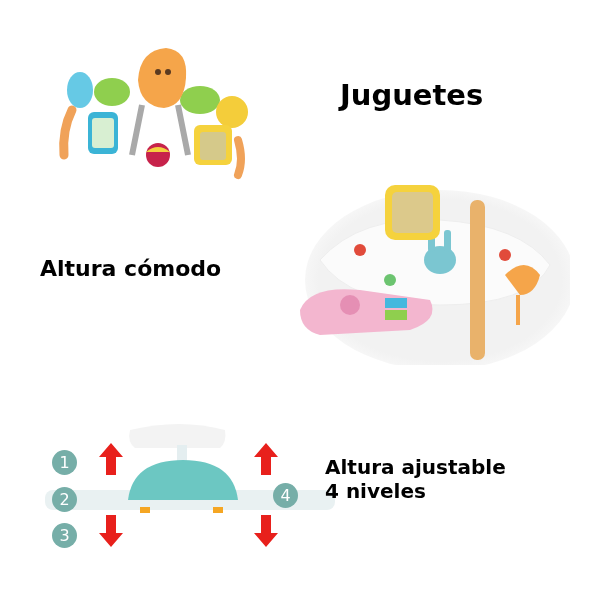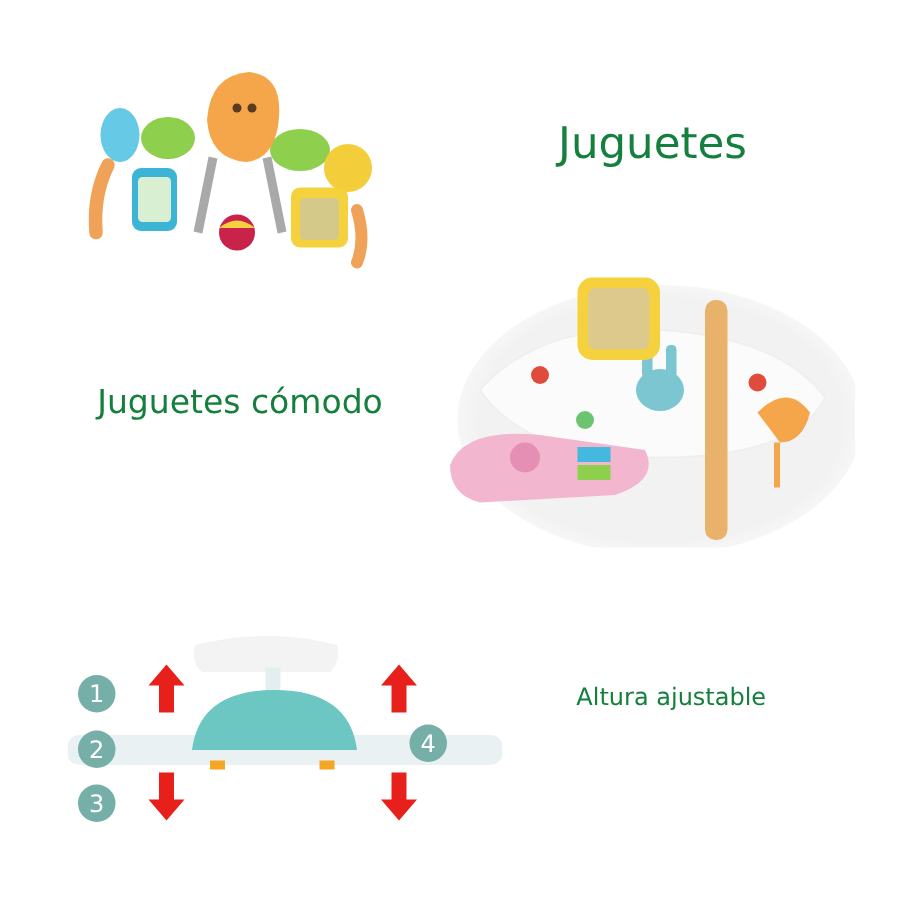--- a/index.html
+++ b/index.html
@@ -1,20 +1,20 @@
 <!DOCTYPE html>
 <html><head>
 <meta charset="utf-8">
 <style>
   html, body { margin:0; padding:0; background:#ffffff; }
   body { width:600px; height:600px; position:relative; overflow:hidden; font-family:"DejaVu Sans", sans-serif; }
-  .label { position:absolute; color:#15803d; font-weight:normal; text-align:center; line-height:1.2; }
+  .label { position:absolute; color:#000000; font-weight:bold; text-align:left; line-height:1.2; }
   .lbl-toys { left:340px; top:78px; width:190px; font-size:29px; }
   .lbl-seat { left:40px; top:256px; width:240px; font-size:22px; }
-  .lbl-height { left:325px; top:455px; width:245px; font-size:16px; }
+  .lbl-height { left:325px; top:455px; width:245px; font-size:20px; }
   .panel { position:absolute; }
   .toys { left:50px; top:40px; width:210px; height:140px; }
   .seat { left:290px; top:170px; width:280px; height:195px; }
   .height { left:45px; top:415px; width:290px; height:145px; }
   .num { position:absolute; width:25px; height:25px; border-radius:50%; background:#76aea8; color:#fff; font-size:16px; display:flex; align-items:center; justify-content:center; }
 </style>
 </head>
 <body>
 
 <div class="panel toys">
@@ -40,21 +40,21 @@
 
     <circle cx="182" cy="72" r="16" fill="#f4cd3a"></circle>
     <rect x="144" y="85" width="38" height="40" rx="6" fill="#f5d23d"></rect>
     <rect x="150" y="92" width="26" height="28" rx="3" fill="#d5c98a"></rect>
     <path d="M188 100 q6 20 0 35" stroke="#f0a259" stroke-width="8" fill="none" stroke-linecap="round"></path>
   </svg>
 </div>
 <div class="label lbl-toys">Juguetes</div>
 
 <div class="label lbl-seat">
-  <div>Juguetes cómodo</div>
+  <div>Altura cómodo</div>
 </div>
 <div class="panel seat">
   <svg width="280" height="195" viewBox="0 0 280 195">
     <defs>
       <radialGradient id="fade" cx="50%" cy="50%" r="60%">
         <stop offset="75%" stop-color="#f2f2f2"></stop>
         <stop offset="100%" stop-color="#ffffff"></stop>
       </radialGradient>
     </defs>
     <ellipse cx="150" cy="110" rx="135" ry="90" fill="url(#fade)"></ellipse>
@@ -102,13 +102,14 @@
       <path d="M221 132 l12 -14 h-7 v-18 h-10 v18 h-7z"></path>
     </g>
   </svg>
   <div class="num" style="left:7px;top:35px">1</div>
   <div class="num" style="left:7px;top:72px">2</div>
   <div class="num" style="left:7px;top:108px">3</div>
   <div class="num" style="left:228px;top:68px">4</div>
 </div>
 <div class="label lbl-height">
   <div>Altura ajustable</div>
+  <div>4 niveles</div>
 </div>
 
 </body></html>

